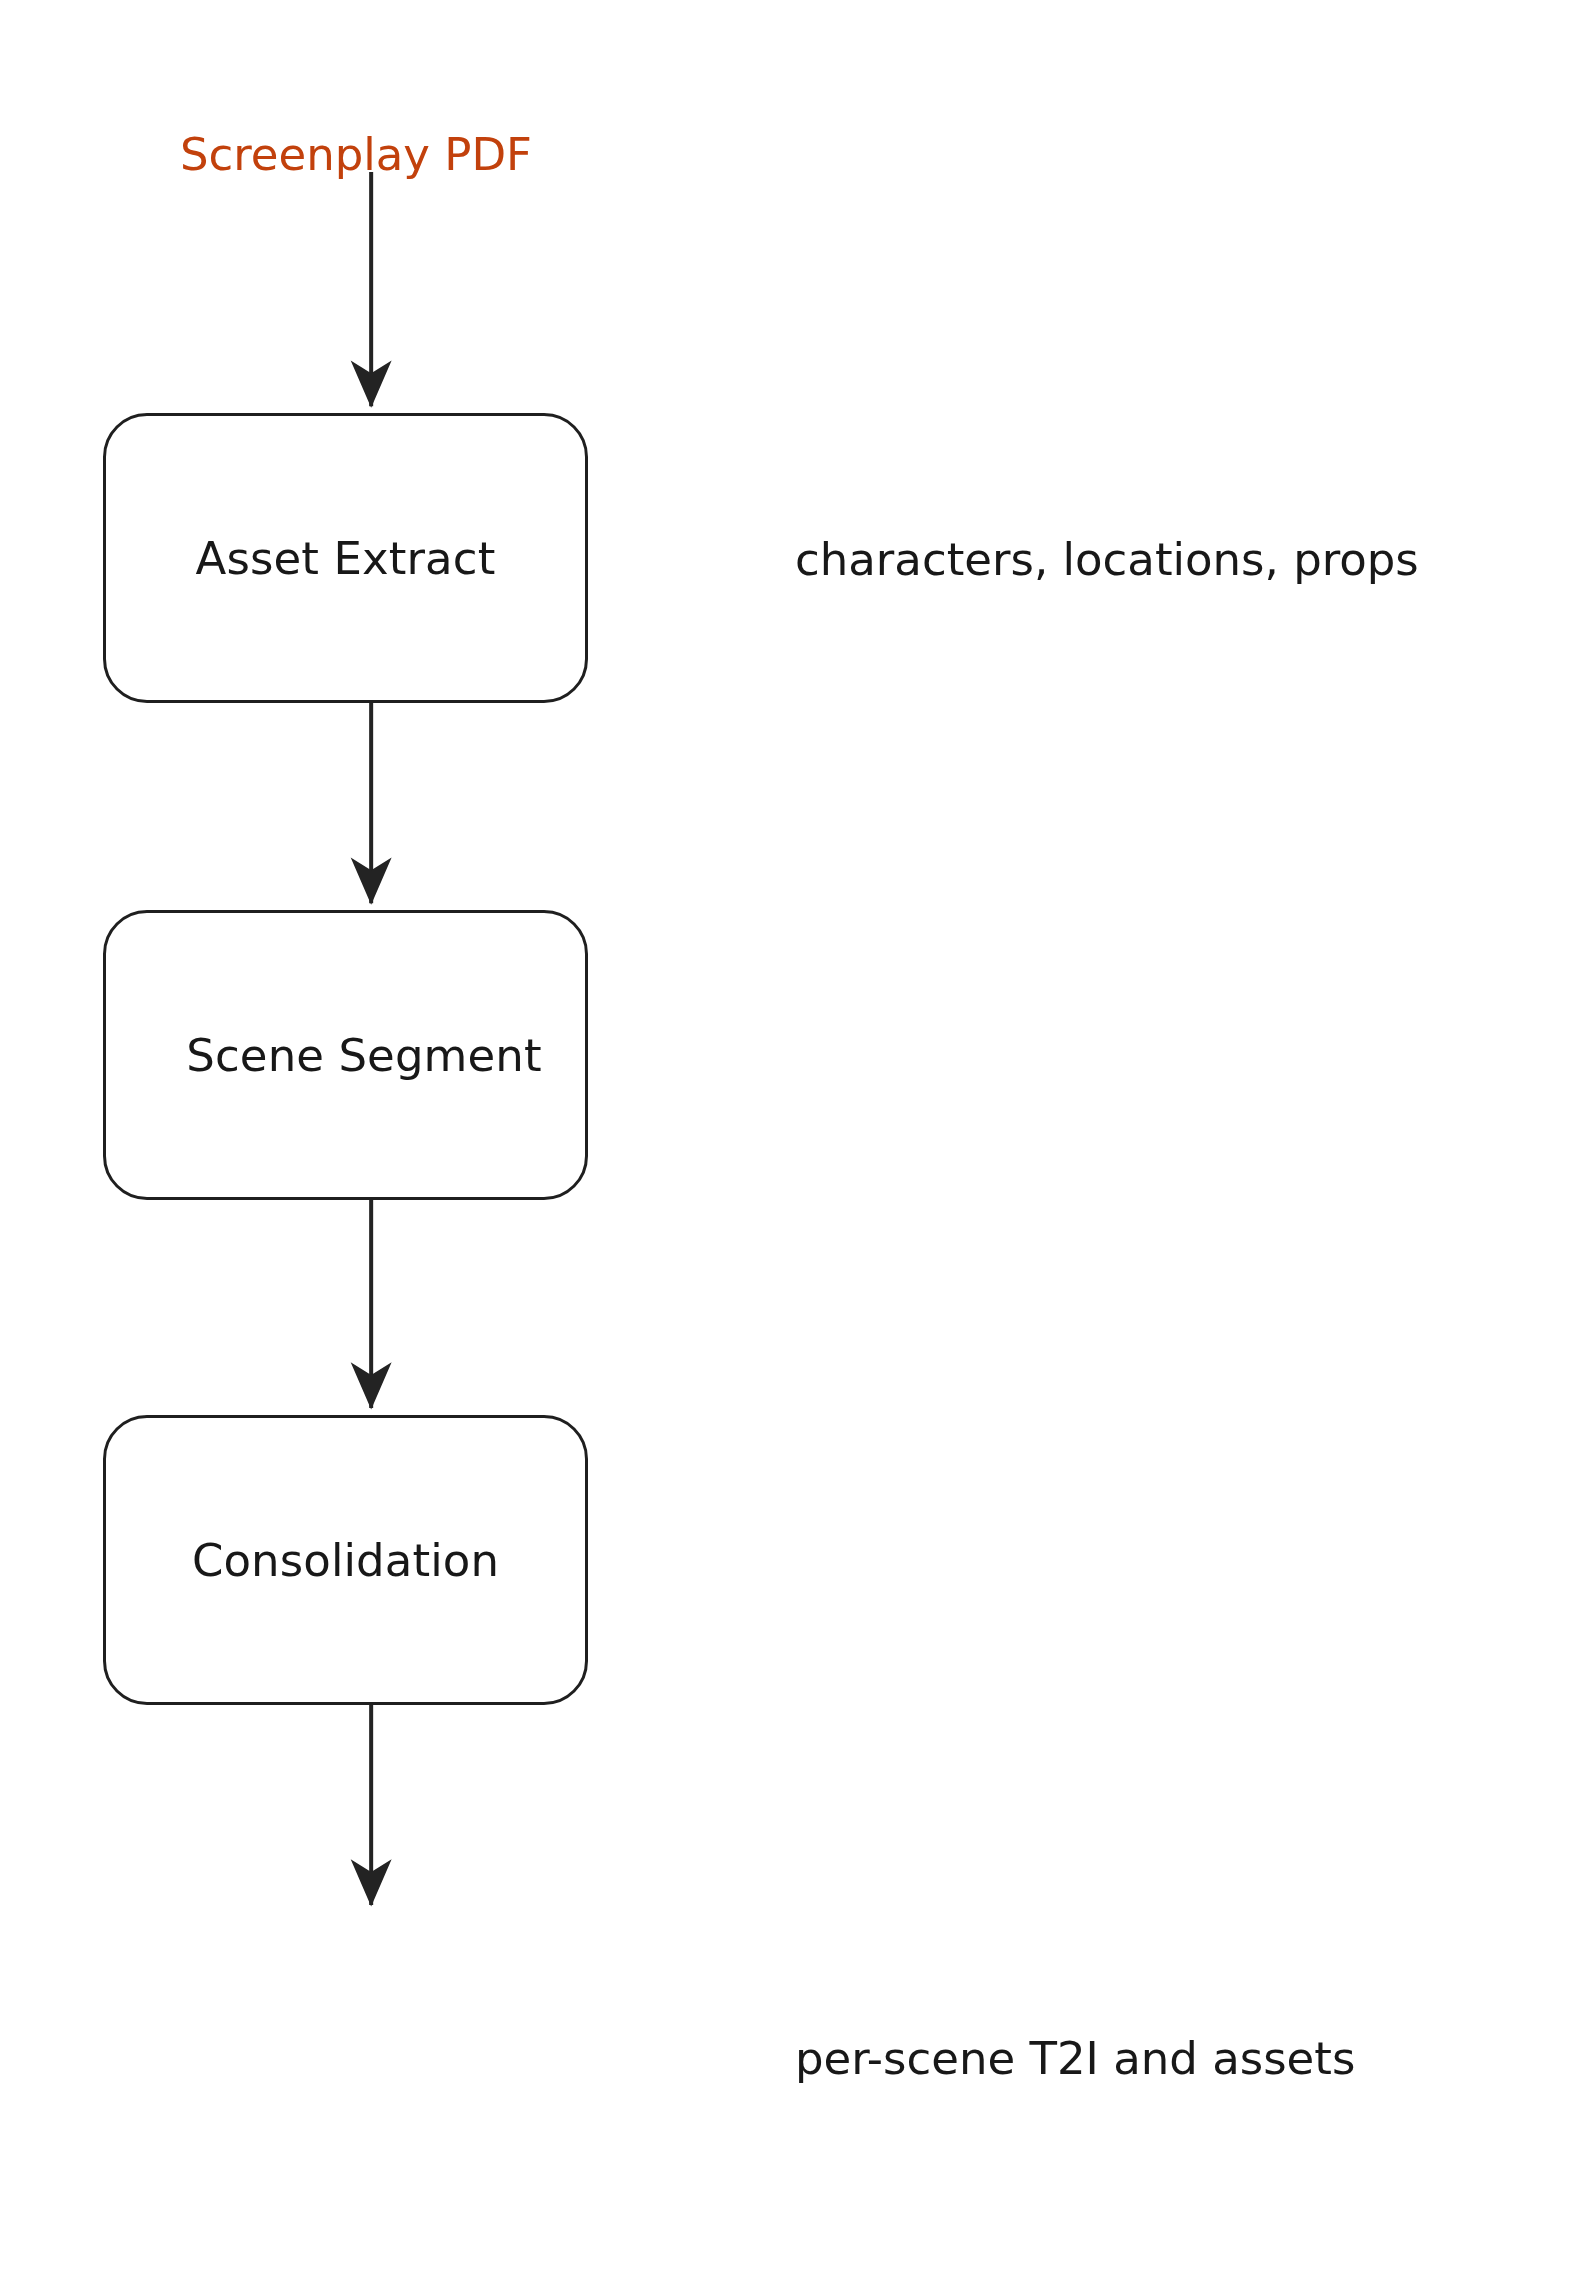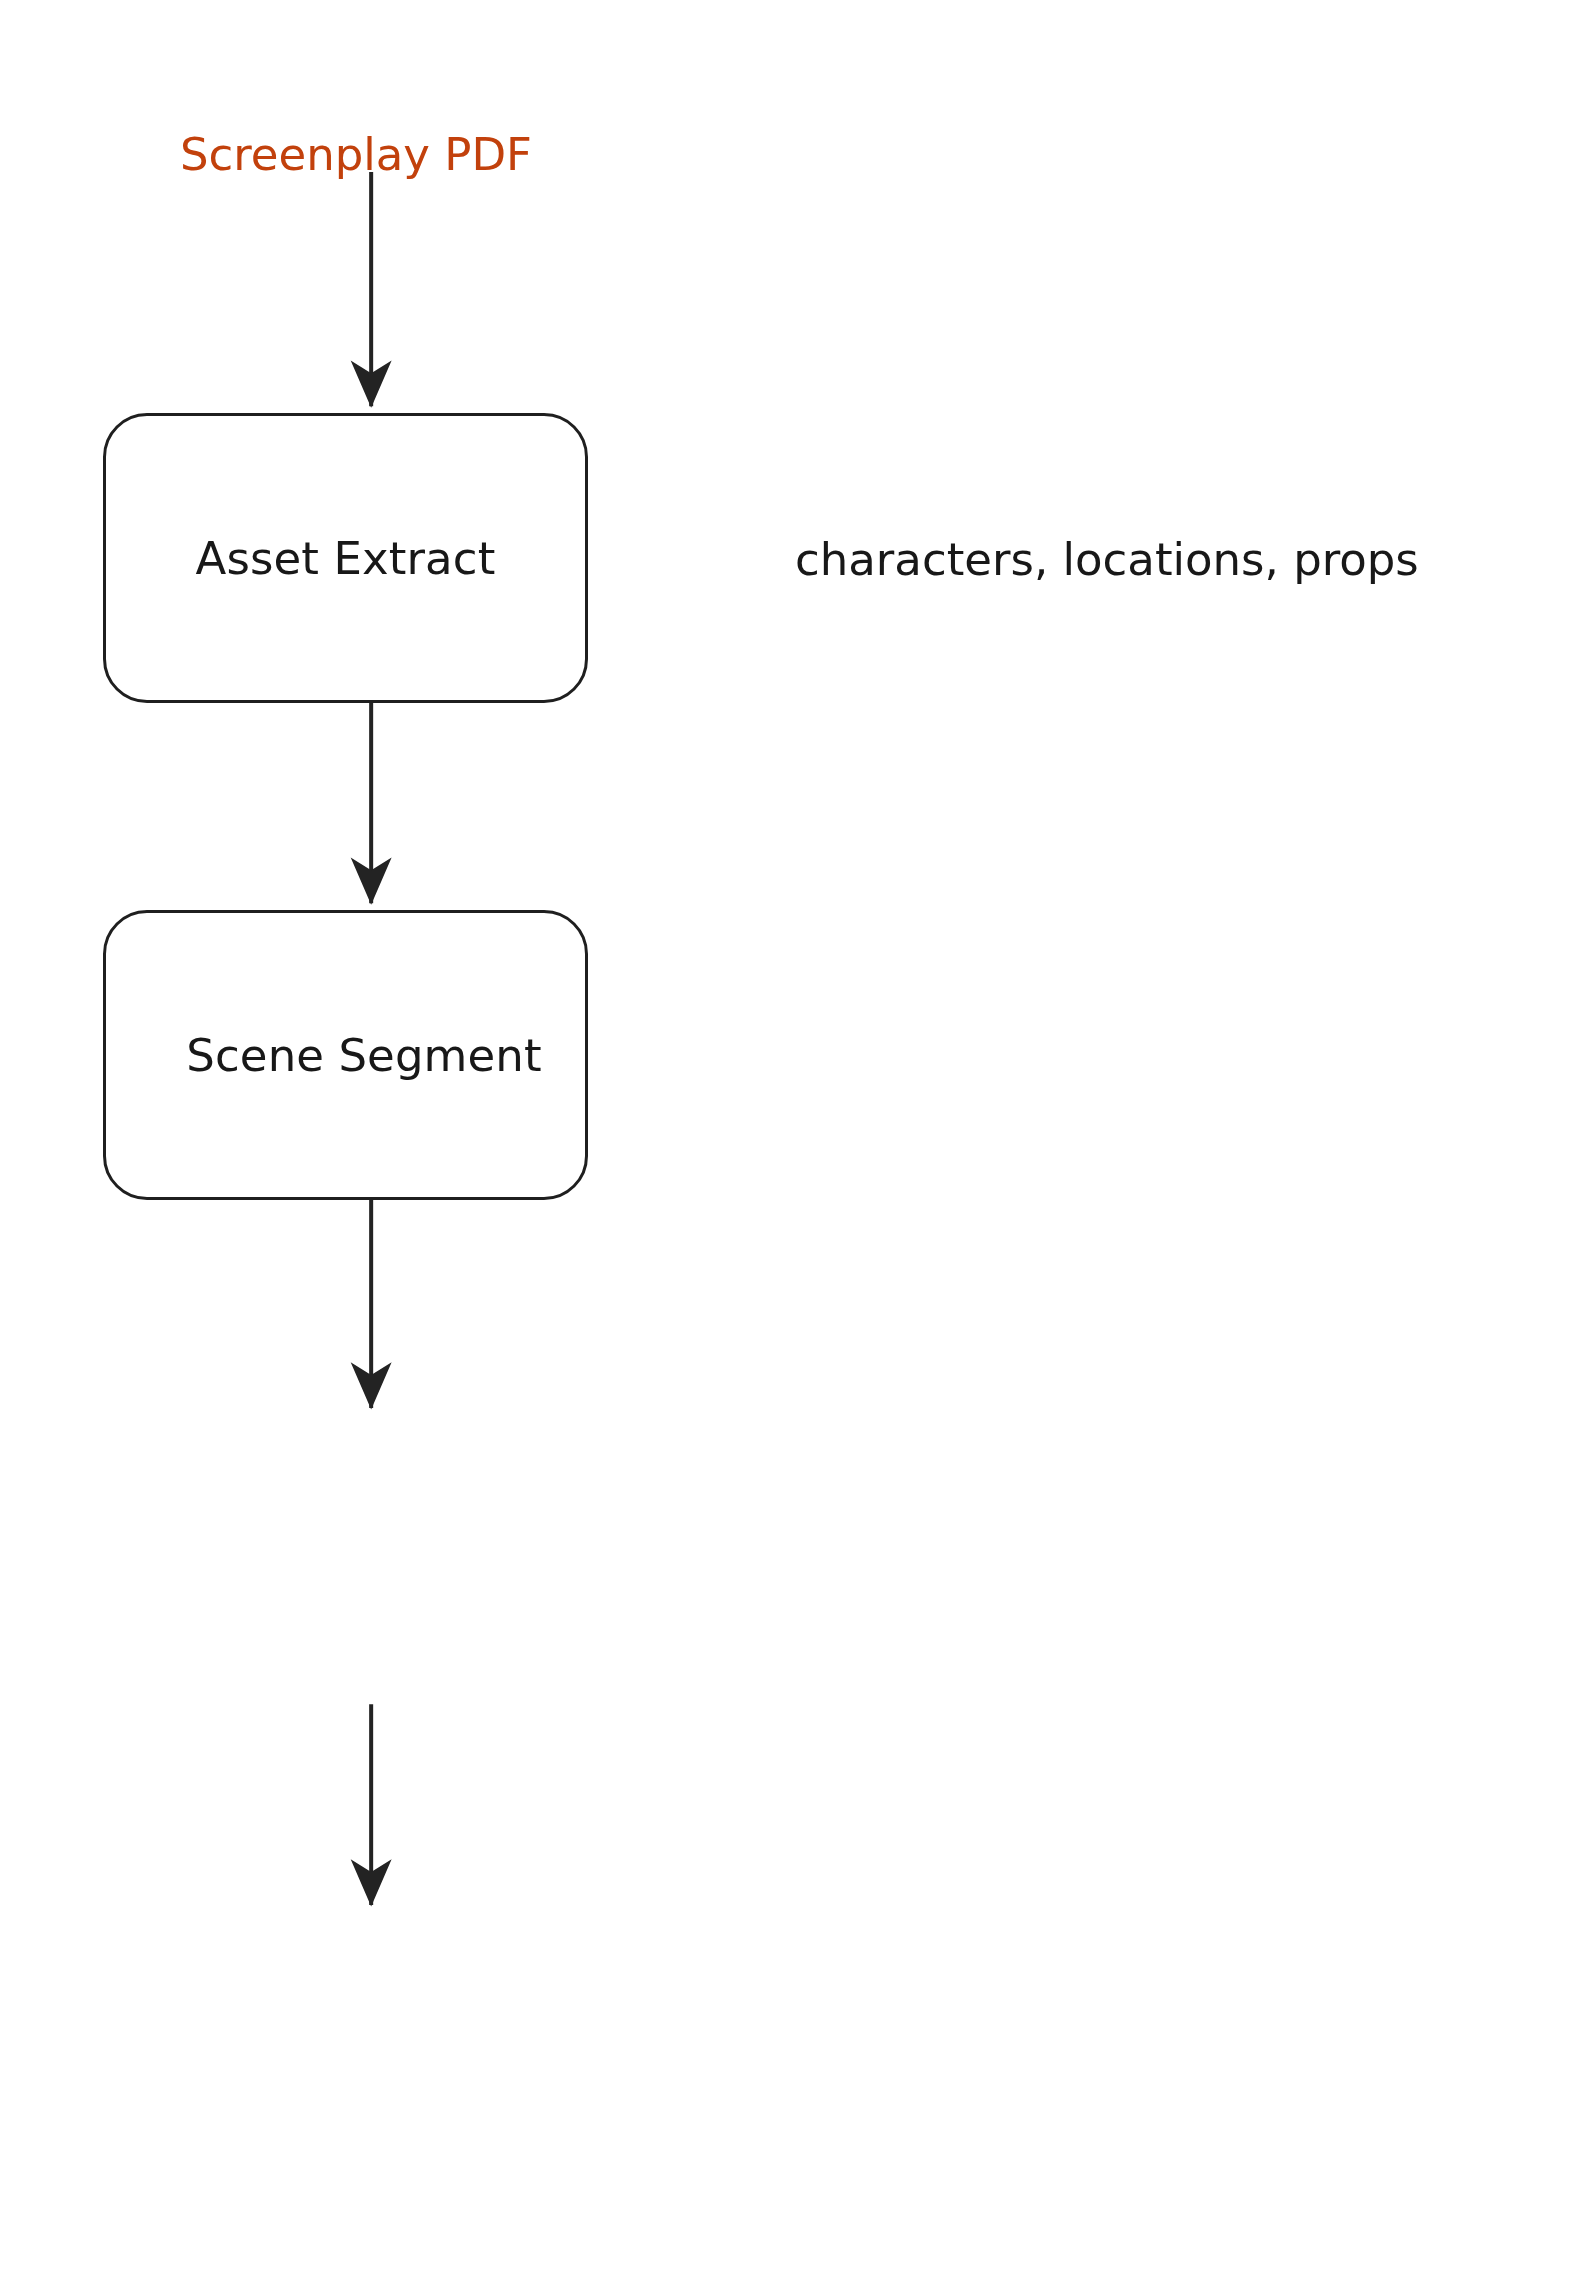--- a/index.html
+++ b/index.html
@@ -109,21 +109,25 @@
   <div id="source-label">Screenplay PDF</div>
 
   <div class="node" id="node-asset-extract">
     <span class="node-label">Asset Extract</span>
   </div>
 
   <div class="node" id="node-scene-segment">
     <span class="node-label">Scene Segment</span>
   </div>
 
+  <div class="node" id="node-consolidation">
+    <span class="node-label">Consolidation</span>
+  </div>
 
 
   <div class="annotation" id="annotation-assets">characters, locations, props</div>
 
 
 
+  <div class="annotation" id="annotation-prompts">per-scene T2I and assets</div>
 
 </div>
 
 
 </body></html>

